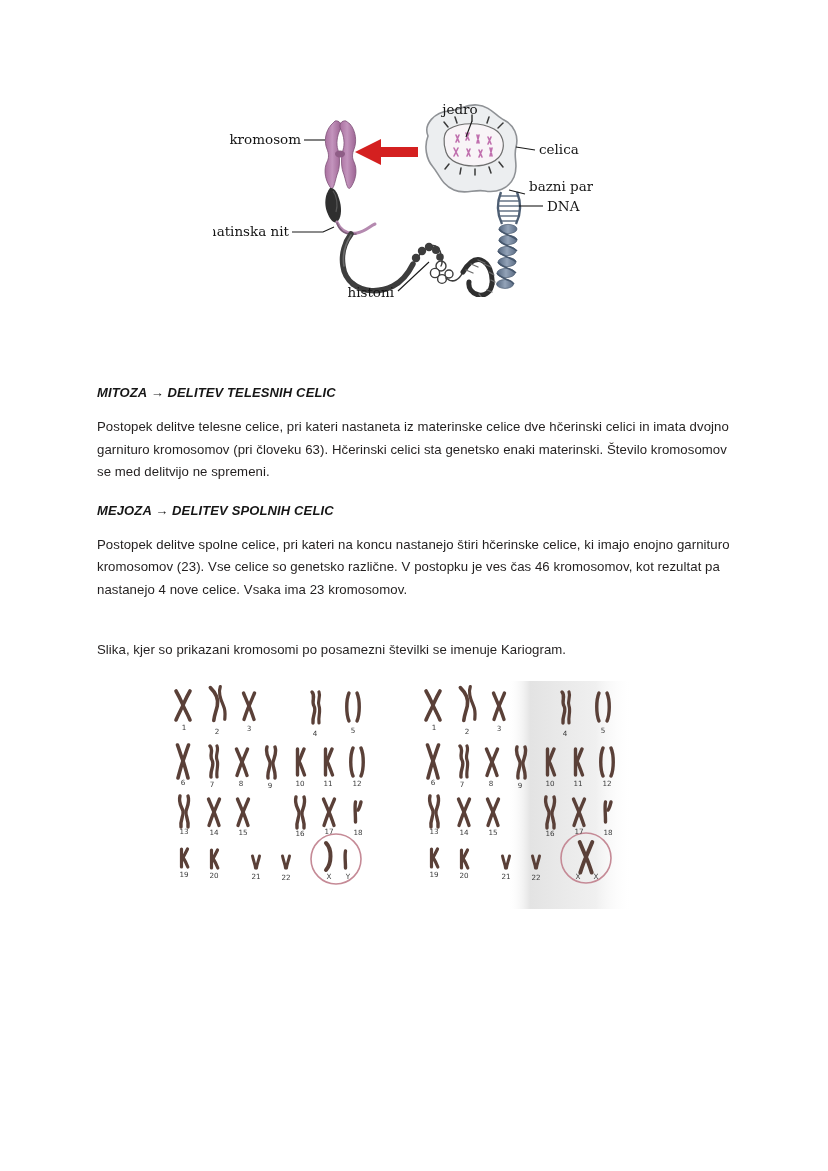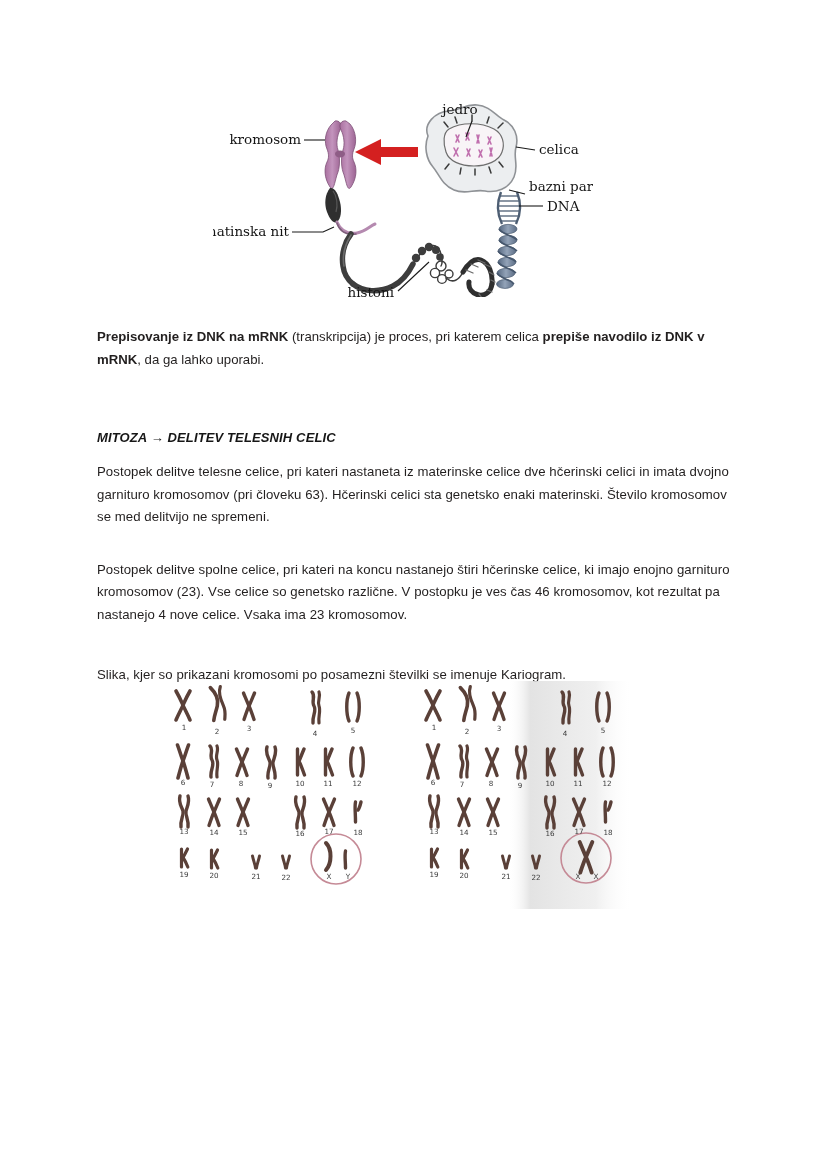--- a/index.html
+++ b/index.html
@@ -249,32 +249,32 @@
         <text x="326" y="62">celica</text>
         <text x="316" y="99">bazni pari</text>
         <text x="334" y="119">DNA</text>
         <text x="181" y="205" text-anchor="end">histoni</text>
       </g>
     </svg>
   </div>
 
   <div class="content">
 
-    <p class="lead"><b>Prepisovanje iz DNK na mRNK</b><span> (transkripcija) je proces, pri katerem celica </span><b>prepiše navodilo iz DNK v mRNK</b><span>, da ga lahko uporabi.</span></p>
 
     <div class="gap-lead-mitoza"></div>
 
     <h3 class="sec-head">MITOZA → DELITEV TELESNIH CELIC</h3>
 
     <div class="gap-head-par"></div>
 
     <p class="body-par">Postopek delitve telesne celice, pri kateri nastaneta iz materinske celice dve hčerinski celici in imata dvojno garnituro kromosomov (pri človeku 63). Hčerinski celici sta genetsko enaki materinski. Število kromosomov se med delitvijo ne spremeni.</p>
 
     <div class="gap-par-head"></div>
 
+    <h3 class="sec-head">MEJOZA → DELITEV SPOLNIH CELIC</h3>
 
     <div class="gap-head-par"></div>
 
     <p class="body-par">Postopek delitve spolne celice, pri kateri na koncu nastanejo štiri hčerinske celice, ki imajo enojno garnituro kromosomov (23). Vse celice so genetsko različne. V postopku je ves čas 46 kromosomov, kot rezultat pa nastanejo 4 nove celice. Vsaka ima 23 kromosomov.</p>
 
     <div class="gap-par-kario"></div>
 
     <p class="body-par">Slika, kjer so prikazani kromosomi po posamezni številki se imenuje Kariogram.</p>
   </div>
 

